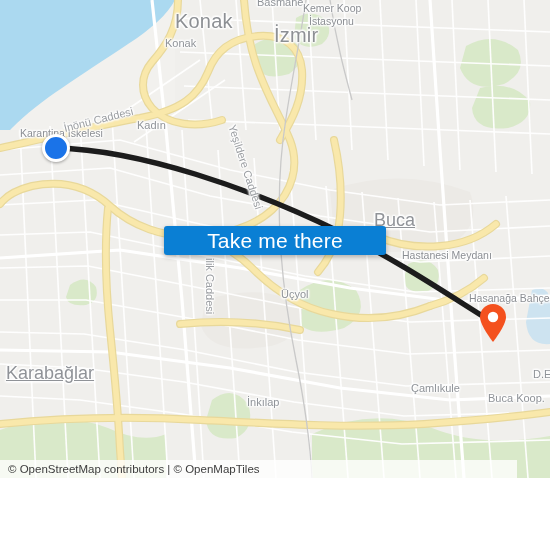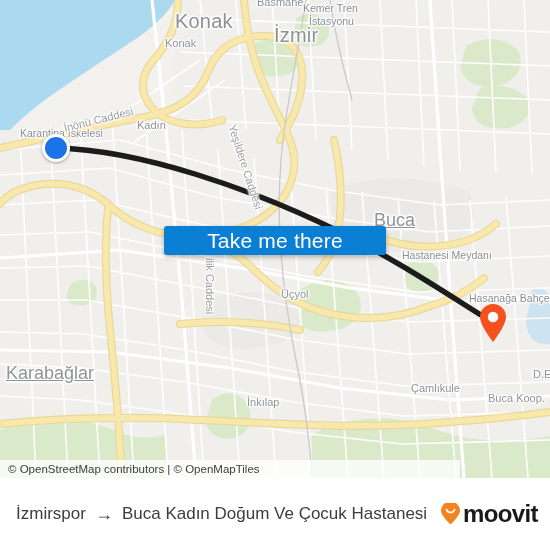--- a/index.html
+++ b/index.html
@@ -116,21 +116,21 @@
     align-items: center;
     justify-content: center;
     padding: 0;
   }
 
   
   #attribution {
     position: absolute;
     left: 0;
     top: 460px;
-    width: 460px;
+    width: 517px;
     height: 18px;
     background: rgba(255,255,255,0.78);
     display: flex;
     align-items: center;
     padding-left: 8px;
     box-sizing: border-box;
     font-size: 11.5px;
     color: #3c3c3c;
     letter-spacing: 0;
   }
@@ -314,21 +314,21 @@
         <div class="map-label lbl-district" style="left: 6px; top: 363px;">Karabağlar</div>
         <div class="map-label lbl-town" style="left: 257px; top: -4px;">Basmane</div>
         <div class="map-label lbl-town" style="left: 165px; top: 37px;">Konak</div>
         <div class="map-label lbl-town" style="left: 137px; top: 119px;">Kadın</div>
         <div class="map-label lbl-town" style="left: 281px; top: 288px;">Üçyol</div>
         <div class="map-label lbl-town" style="left: 247px; top: 396px;">İnkılap</div>
         <div class="map-label lbl-town" style="left: 411px; top: 382px;">Çamlıkule</div>
         <div class="map-label lbl-town" style="left: 488px; top: 392px;">Buca Koop.</div>
         <div class="map-label lbl-town" style="left: 533px; top: 368px;">D.E.</div>
         <div class="map-label lbl-poi" style="left: 20px; top: 99px; margin-top: 28px;">Karantina İskelesi</div>
-        <div class="map-label lbl-poi" style="left: 303px; top: 2px;">Kemer Tren</div>
+        <div class="map-label lbl-poi" style="left: 303px; top: 2px;">Kemer Koop</div>
         <div class="map-label lbl-poi" style="left: 309px; top: 15px;">İstasyonu</div>
         <div class="map-label lbl-poi" style="left: 402px; top: 249px;">Hastanesi Meydanı</div>
         <div class="map-label lbl-poi" style="left: 469px; top: 292px;">Hasanağa Bahçesi</div>
         <div class="map-label lbl-road" style="left: 64px; top: 122px; transform: rotate(-14deg); transform-origin: left center;">İnönü Caddesi</div>
         <div class="map-label lbl-road" style="left: 232px; top: 119px; transform: rotate(72deg); transform-origin: left center;">Yeşildere Caddesi</div>
         <div class="map-label lbl-road" style="left: 210px; top: 252px; transform: rotate(90deg); transform-origin: left center;">ilik Caddesi</div>
       </div>
 
     <div id="origin-dot"></div>
 
@@ -339,28 +339,14 @@
       </svg>
     </div>
 
     <button id="take-me-there">Take me there</button>
 
     <div id="attribution">
       <span>© OpenStreetMap contributors | © OpenMapTiles</span>
     </div>
   </div>
 
-  <div id="footer">
-    <div id="route-summary">
-      <span class="endpoint">İzmirspor</span>
-      <span id="route-arrow">→</span>
-      <span class="endpoint">Buca Kadın Doğum Ve Çocuk Hastanesi</span>
-    </div>
-    <div id="moovit-logo">
-      <svg width="21" height="22" viewBox="0 0 21 22" style="margin-right:2px;">
-        <path d="M10.5 21.5 C10.5 21.5 20 12.5 20 8 A9.5 9.5 0 1 0 1 8 C1 12.5 10.5 21.5 10.5 21.5 Z" fill="#f58220"></path>
-        <path d="M6.4 6.6 a4.3 4.3 0 0 0 8.2 0" fill="none" stroke="#ffffff" stroke-width="1.7" stroke-linecap="round"></path>
-      </svg>
-      <span id="moovit-wordmark">moovit</span>
-    </div>
-  </div>
 
 </div>
 
 </body></html>

